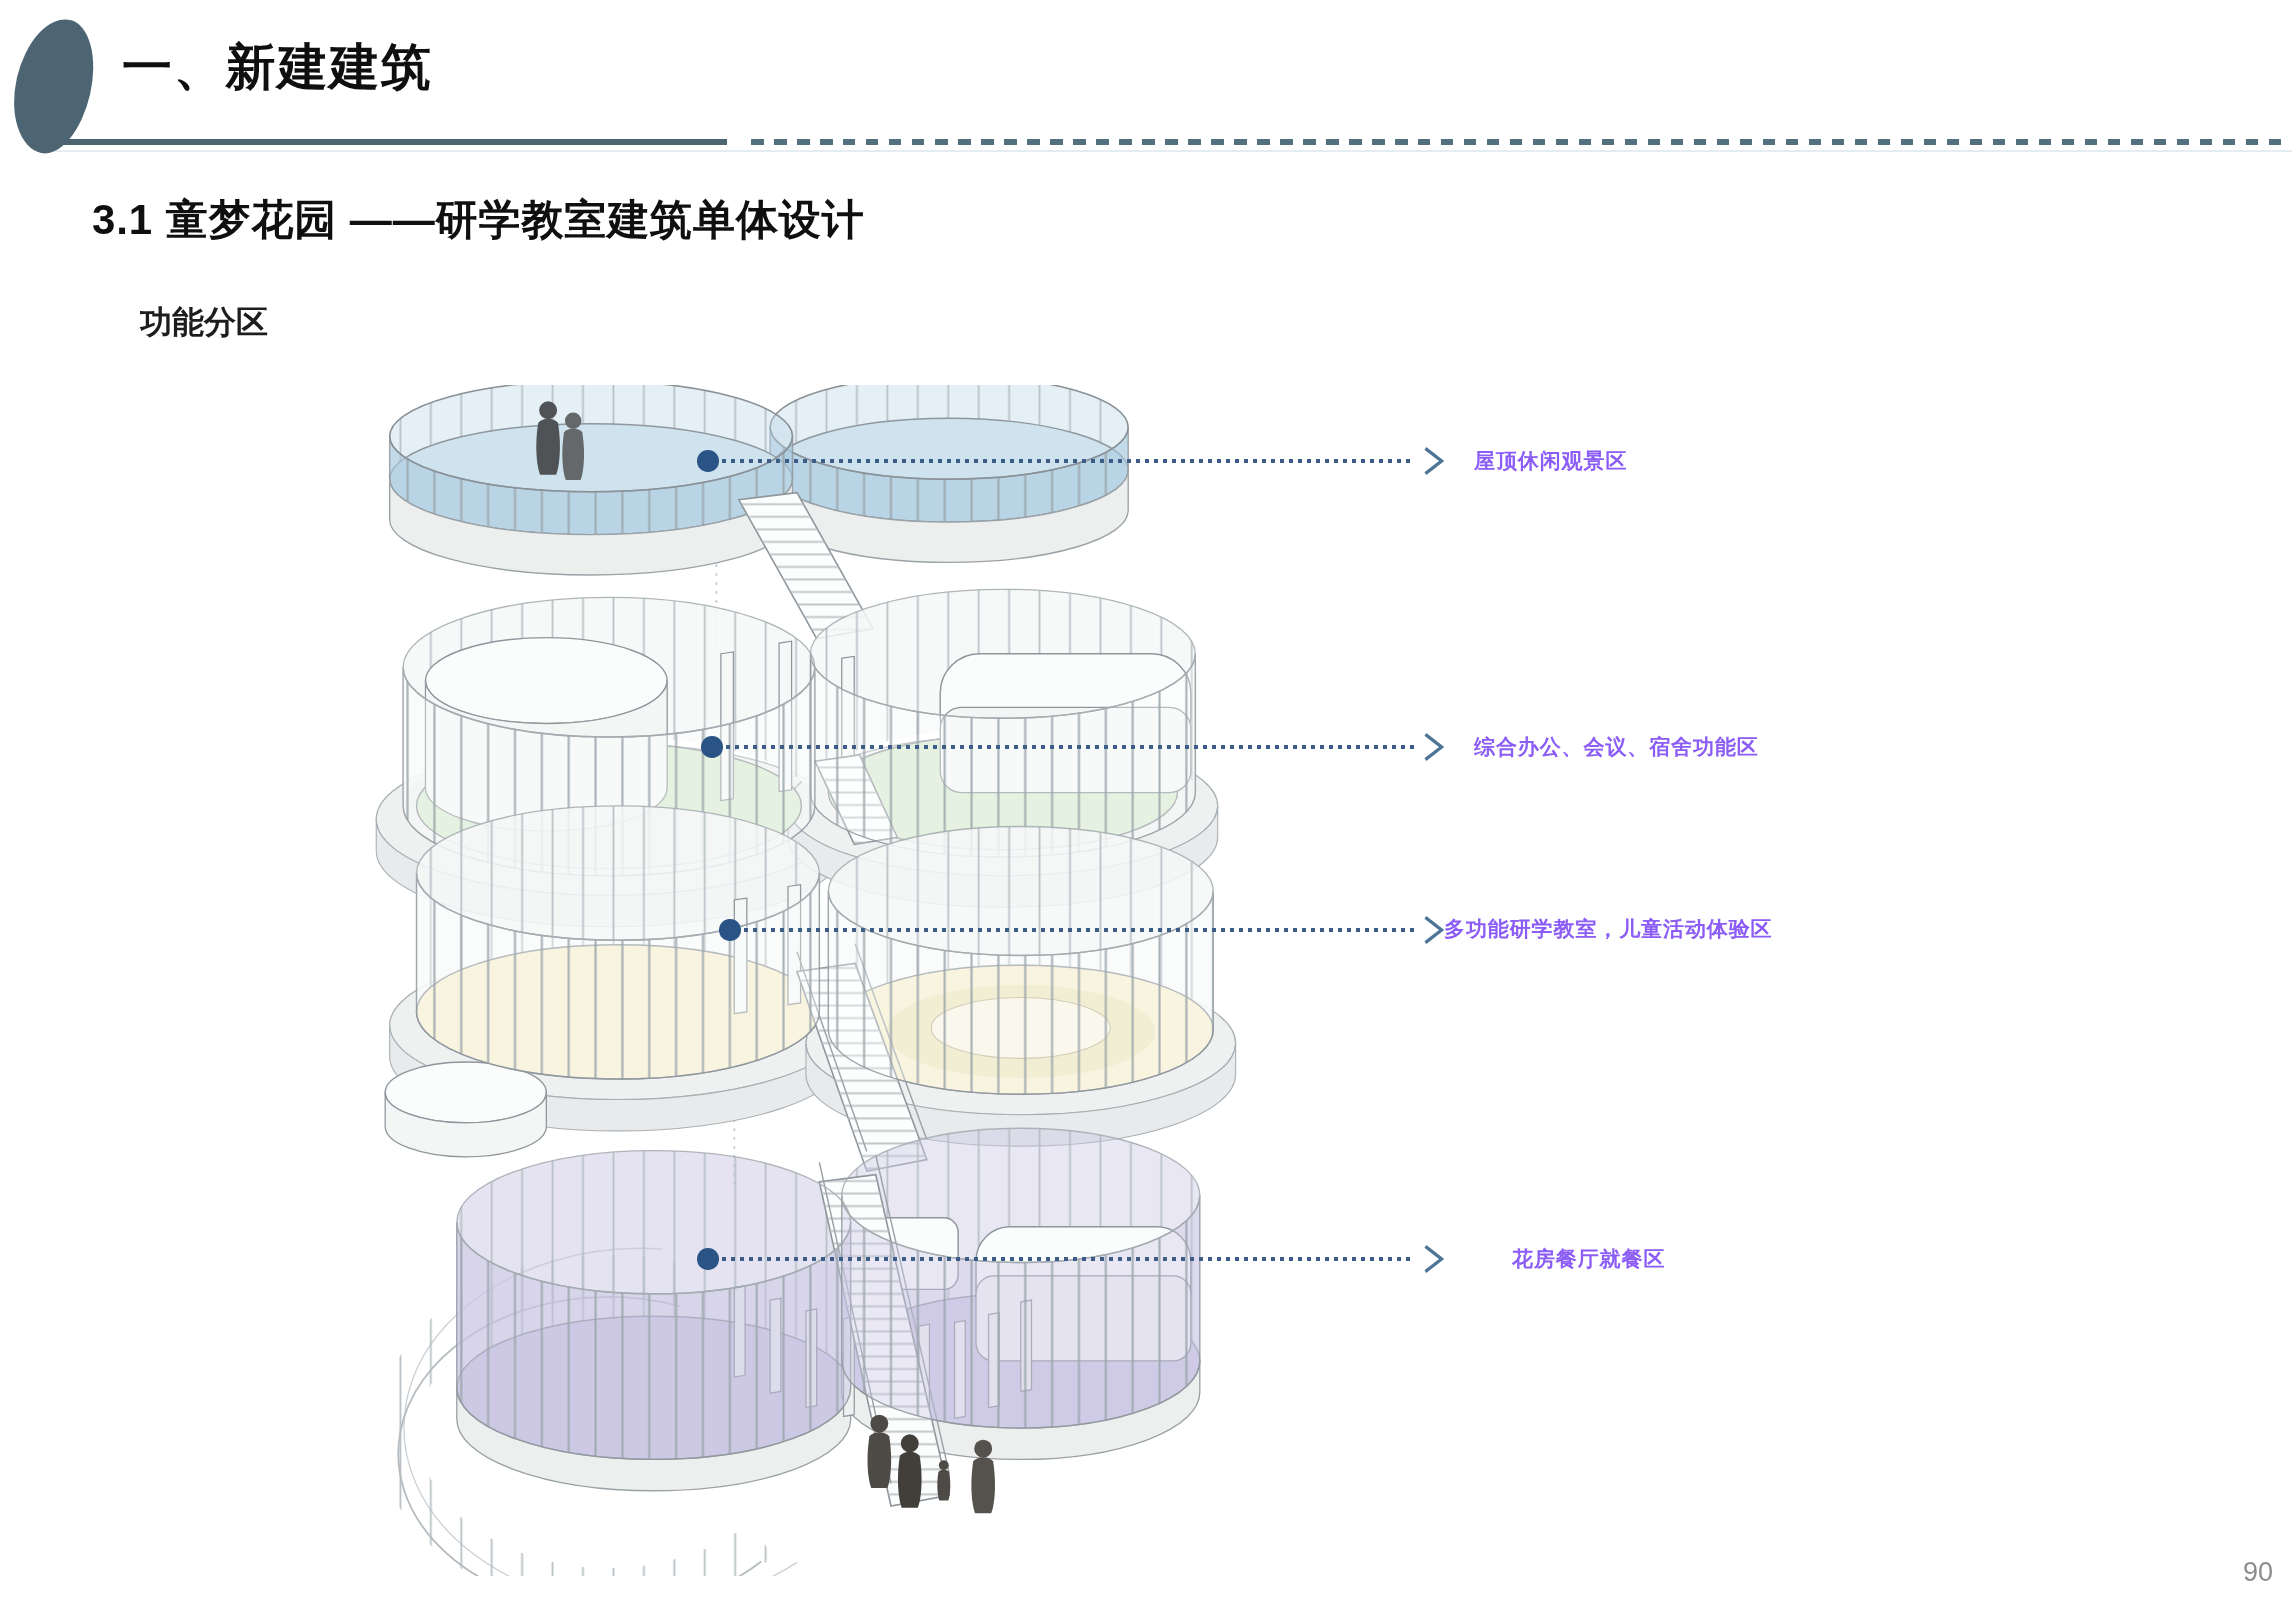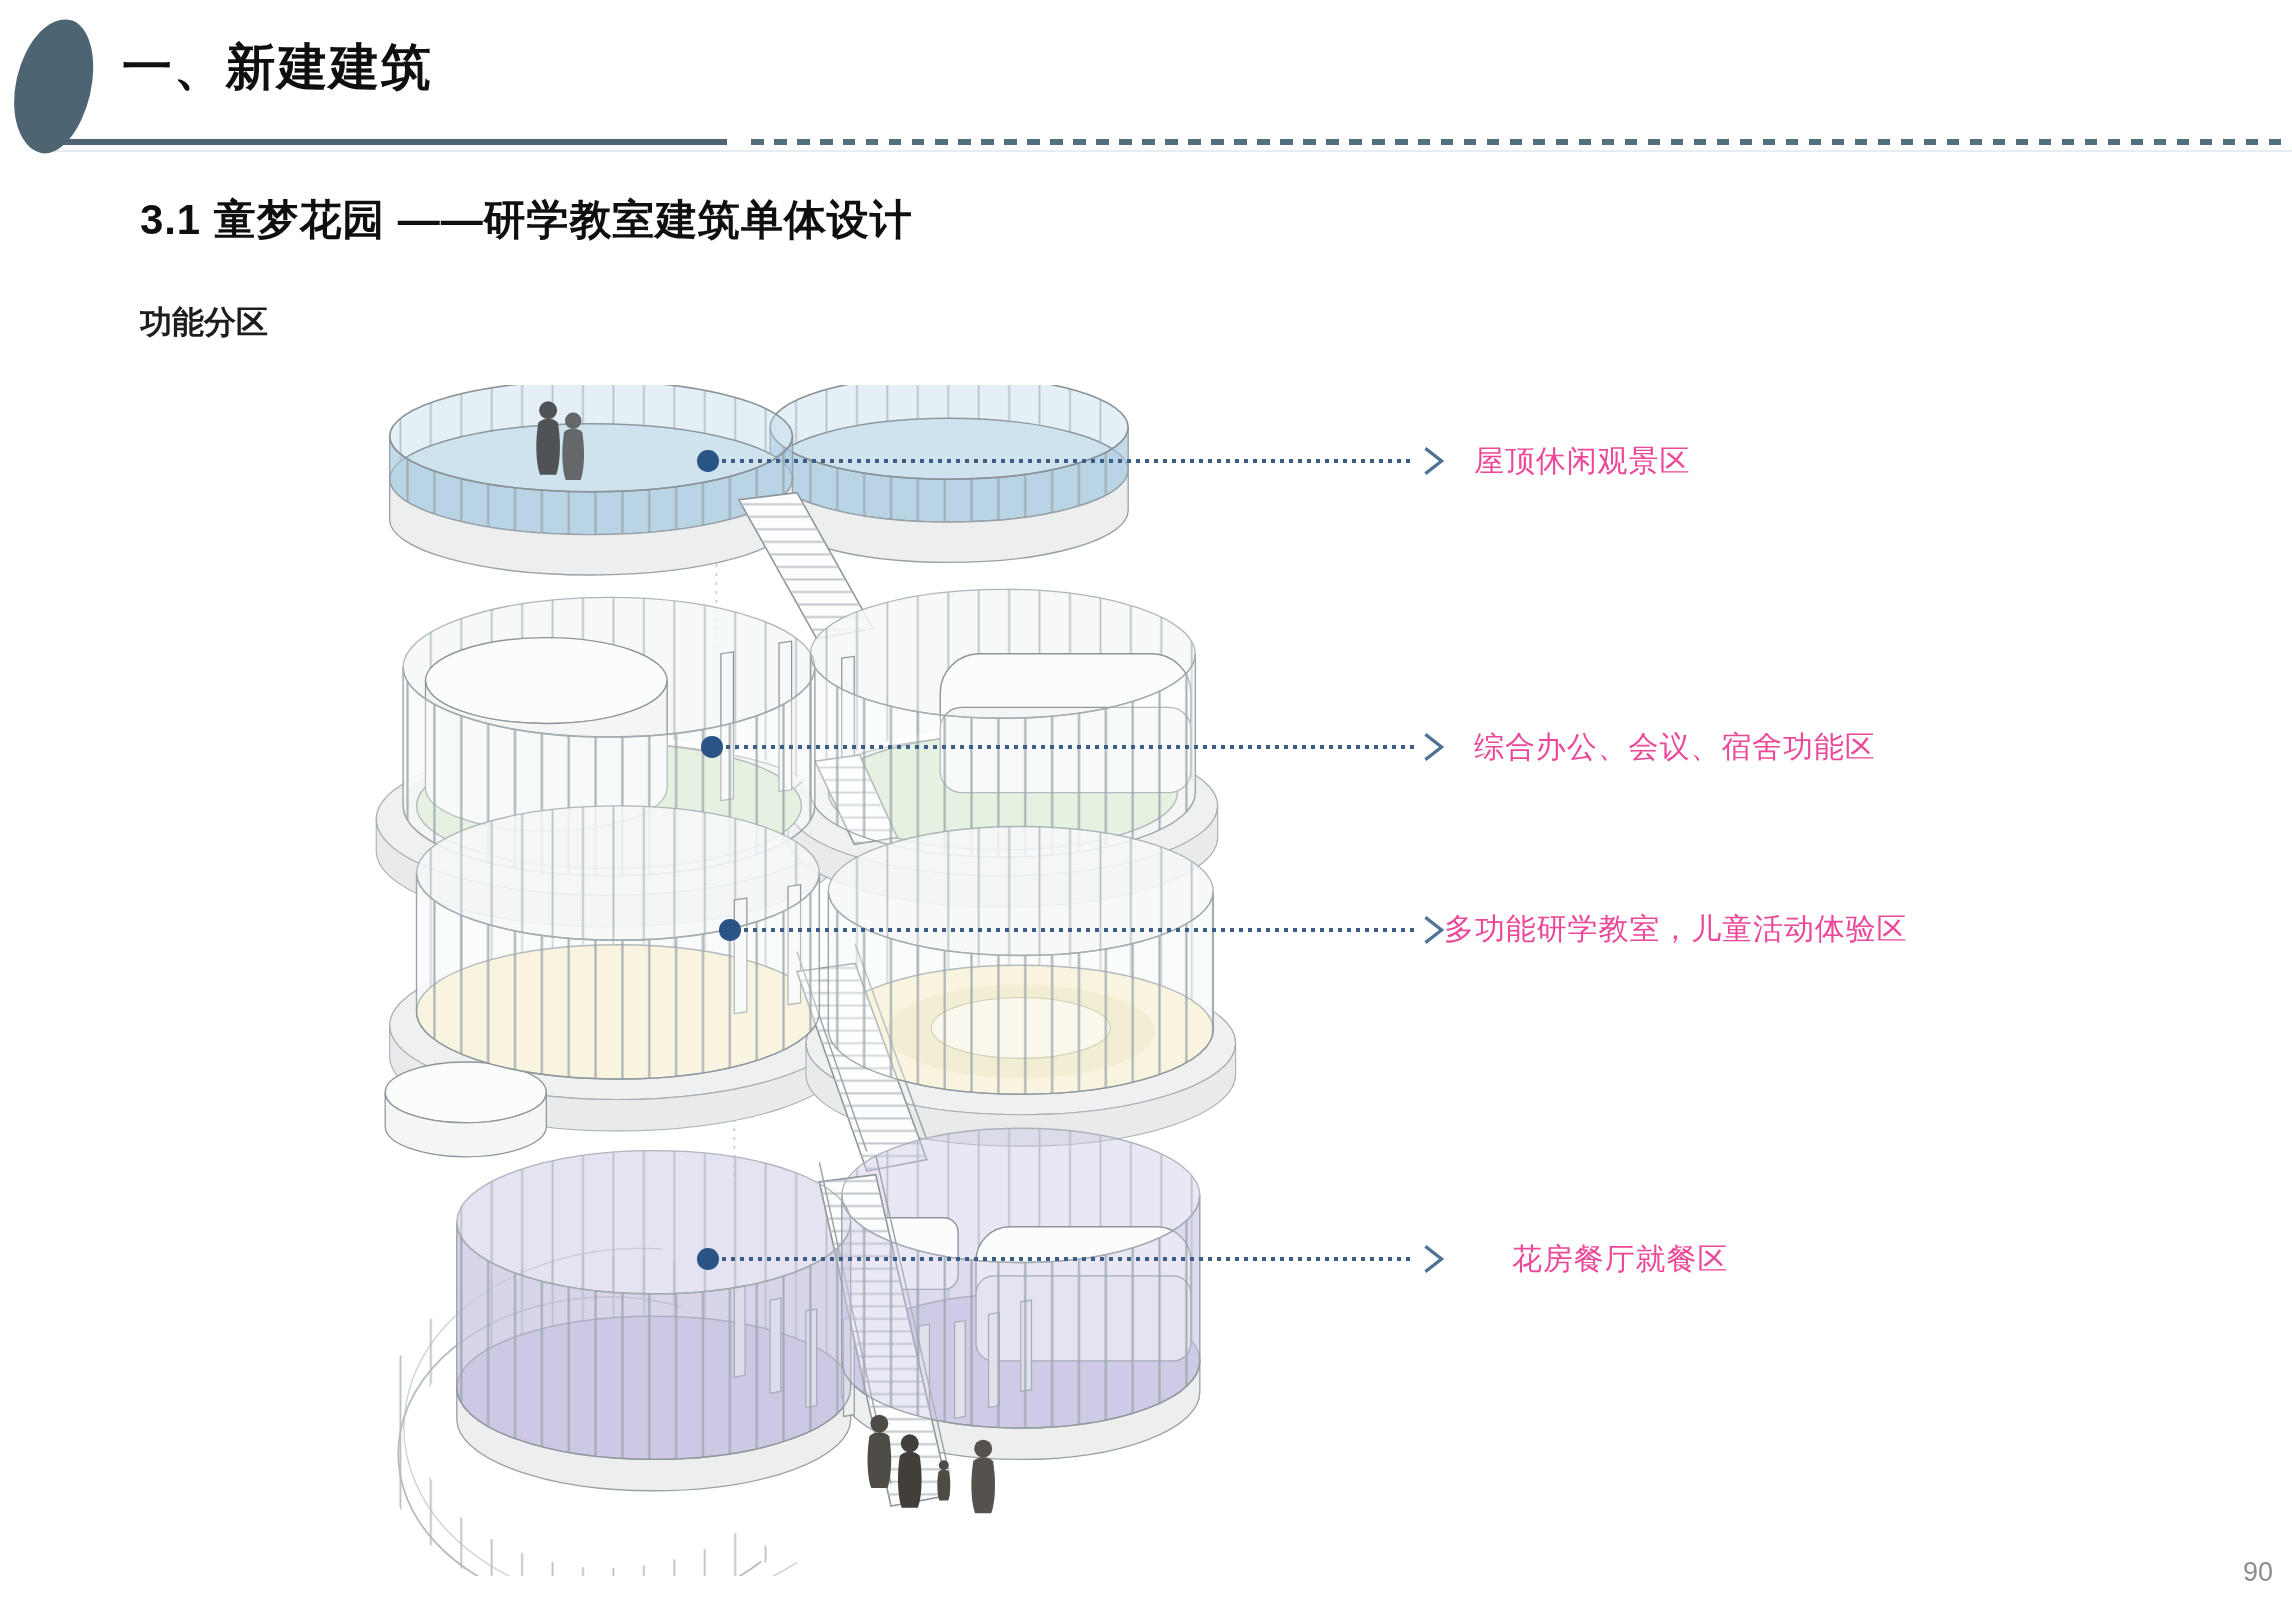--- a/index.html
+++ b/index.html
@@ -18,21 +18,21 @@
     color:#0f0f0f;letter-spacing:1.8px;z-index:3;white-space:nowrap;
   }
   .divider-solid{position:absolute;left:52px;top:139px;width:675px;height:6.3px;background:#4d6472;z-index:2;}
   .divider-dashed{
     position:absolute;left:751px;top:139px;width:1542px;height:6.3px;z-index:2;
     background:repeating-linear-gradient(90deg,#53707f 0 12.5px,transparent 12.5px 23px);
   }
   .divider-underline{position:absolute;left:52px;top:150px;width:2241px;height:1.8px;background:#e6edf2;z-index:1;}
   .subtitle{
     position:absolute;left:92px;top:192px;font-size:42px;font-weight:700;color:#0f0f0f;
-    letter-spacing:0.9px;white-space:nowrap;margin-left:48px;
+    letter-spacing:0.9px;white-space:nowrap;
   }
   .section-label{
     position:absolute;left:96px;top:301px;font-size:32px;font-weight:700;color:#1d1d1d;white-space:nowrap;margin-left:44px;
   }
   .page-number{position:absolute;left:2192px;top:1557px;width:81px;font-size:27px;color:#8c8c8c;text-align:right;}
 
   
   .axon{position:absolute;left:233px;top:385px;width:1119px;height:1191px;z-index:1;}
   .floor{stroke:#8f979d;stroke-width:1.6;}
   .rim{fill:#edefef;stroke:#9aa2a7;stroke-width:1.5;}
@@ -53,21 +53,21 @@
   .fin{fill:#f0f2f2;stroke:#8e969c;stroke-width:1.4;opacity:.95;}
 
   
   .marker-dot{position:absolute;width:21.5px;height:21.5px;border-radius:50%;background:#2a5486;z-index:4;}
   .leader{
     position:absolute;height:3.6px;z-index:4;
     background:repeating-linear-gradient(90deg,#3c5d88 0 3.6px,transparent 3.6px 9px);
   }
   .chev{position:absolute;z-index:4;}
   .annotation-label{
-    position:absolute;z-index:4;font-size:30px;font-weight:400;color:#ec4899;
+    position:absolute;z-index:4;font-size:21px;font-weight:700;color:#8b5cf6;
     line-height:48px;white-space:nowrap;letter-spacing:0.9px;
   }
 </style>
 </head>
 <body>
 
 <div class="slide">
 
   <div class="accent-oval"></div>
   <div class="page-title">一、新建建筑</div>

